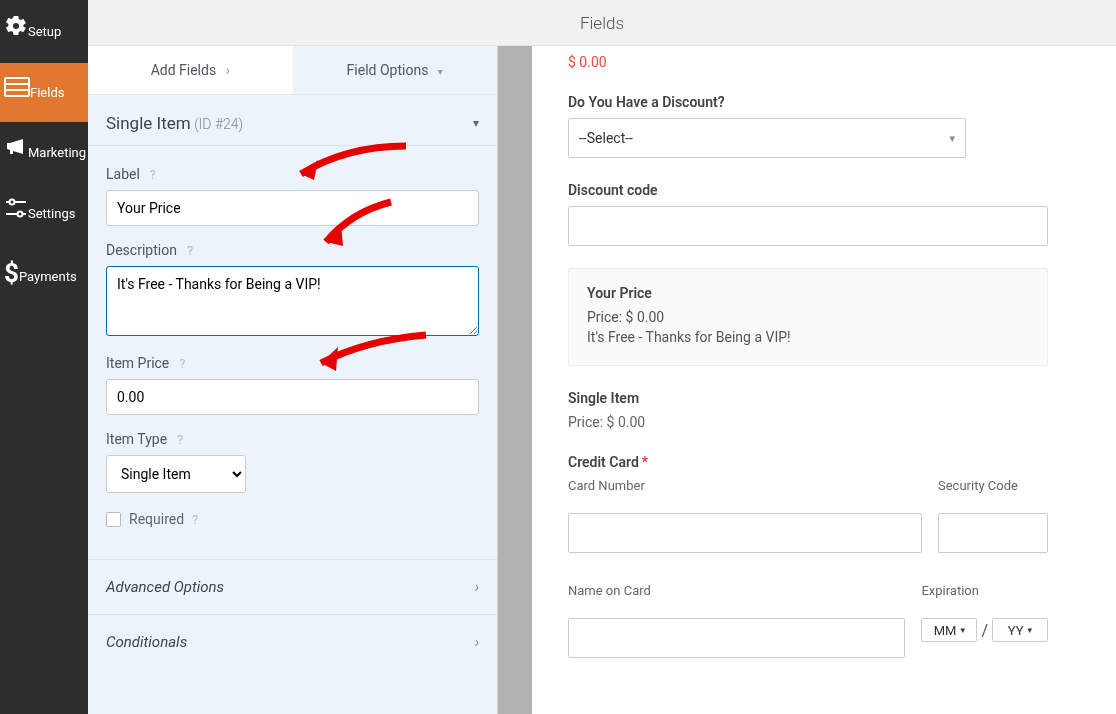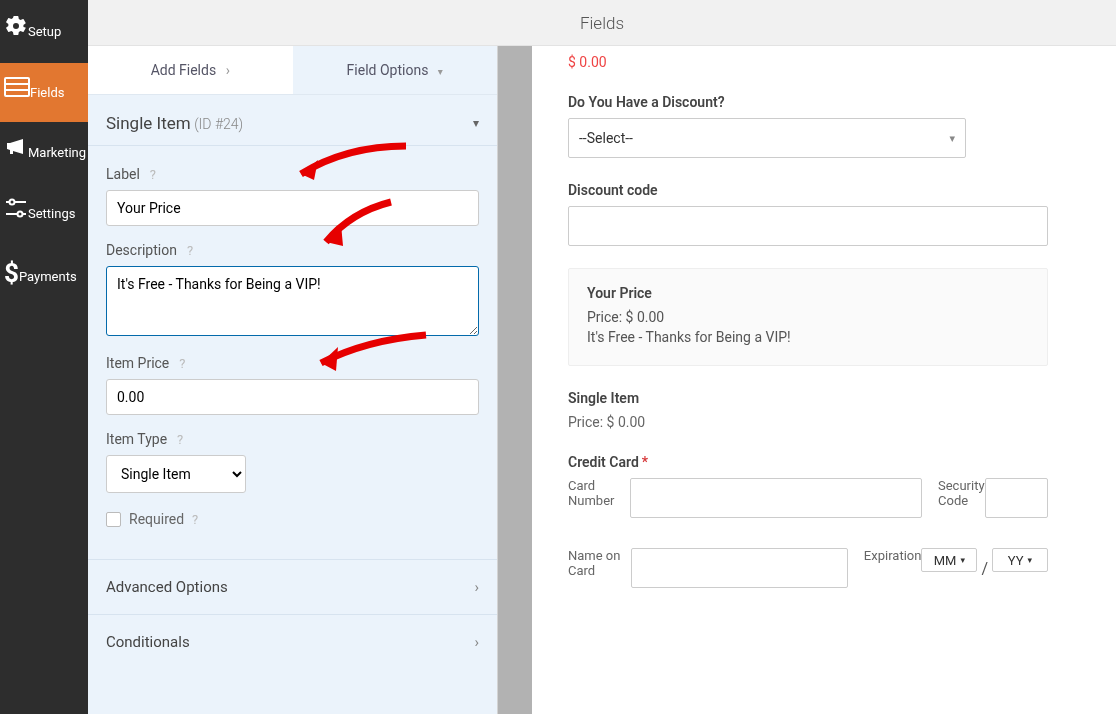--- a/index.html
+++ b/index.html
@@ -27,36 +27,36 @@
 .options-body { padding: 4px 18px 12px; border-top: 1px solid #d7e3ef; margin: 0; }
 .opt-group { margin-top: 16px; position: relative; }
 .opt-label { color: #555; font-size: 14px; display: flex; align-items: center; gap: 10px; margin-bottom: 8px; }
 .help-icon { color: #bbb; font-size: 13px; }
 .txt-input, .txt-area, .sel { width: 100%; border: 1px solid #ccc; border-radius: 3px; padding: 9px 10px; font-size: 14px; font-family: inherit; background: #fff; }
 .txt-area { height: 70px; resize: both; border: 1px solid #036aab; }
 .sel { width: auto; min-width: 140px; height: 38px; }
 .required-row { display: flex; align-items: center; gap: 8px; margin-top: 18px; color: #666; }
 .chk { width: 15px; height: 15px; border: 1px solid #bbb; border-radius: 2px; background: #fff; }
 
-.section-row { border-top: 1px solid #d7e3ef; padding: 18px 18px; display: flex; justify-content: space-between; align-items: center; cursor: pointer; color: #444; font-size: 15px; }
+.section-row { border-top: 1px solid #d7e3ef; padding: 18px 18px; display: flex; justify-content: space-between; align-items: center; cursor: pointer; color: #444; font-size: 15px; font-style: italic; }
 .section-row .arrow { color: #888; }
 
 
 .splitter { position: absolute; left: 498px; top: 46px; width: 34px; bottom: 0; background: #b2b2b2; }
 
 
 .preview { position: absolute; left: 532px; top: 46px; right: 0; bottom: 0; background: #fff; overflow-y: auto; }
 .preview-inner { padding: 0 36px 20px 36px; }
 .pv-label { font-weight: 600; color: #444; font-size: 14px; margin-bottom: 8px; display: block; }
 .pv-input { width: 100%; max-width: 480px; border: 1px solid #ccc; border-radius: 2px; height: 40px; padding: 0 10px; background: #fff; font-size: 14px; }
 .pv-select { width: 100%; max-width: 398px; border: 1px solid #ccc; border-radius: 2px; height: 40px; padding: 0 10px; font-size: 14px; display: flex; align-items: center; justify-content: space-between; }
 .pv-group { margin-top: 24px; }
 .pv-muted { color: #666; font-size: 14px; }
 .card-row { display: flex; gap: 16px; max-width: 480px; margin-top: 4px;}
-.col { display: flex; flex-direction: row; gap: 0; }
+.col { display: flex; flex-direction: column; gap: 20px; }
 .col.grow { flex: 1; }
 .col-sublabel { color: #666; font-size: 13px; }
 .small-sel { border: 1px solid #ccc; height: 24px; width: 56px; border-radius: 2px; display: flex; align-items: center; justify-content: center; gap: 4px; font-size: 13px;}
 .slash { color: #555; align-self: center; font-size: 16px; padding: 0 2px;}
 .submit-btn { margin-top: 26px; background: #eee; border: none; padding: 12px 22px; font-size: 15px; cursor: pointer; }
 .red-star { color: #d63638; margin-left: 3px; }
 
 
 .price-block { background: #fafafa; border: 1px solid #eee; border-radius: 2px; padding: 16px 18px; margin-top: 22px; max-width: 480px;}
 .price-block .hdr { font-weight: 600; color: #444; margin-bottom: 8px; }

